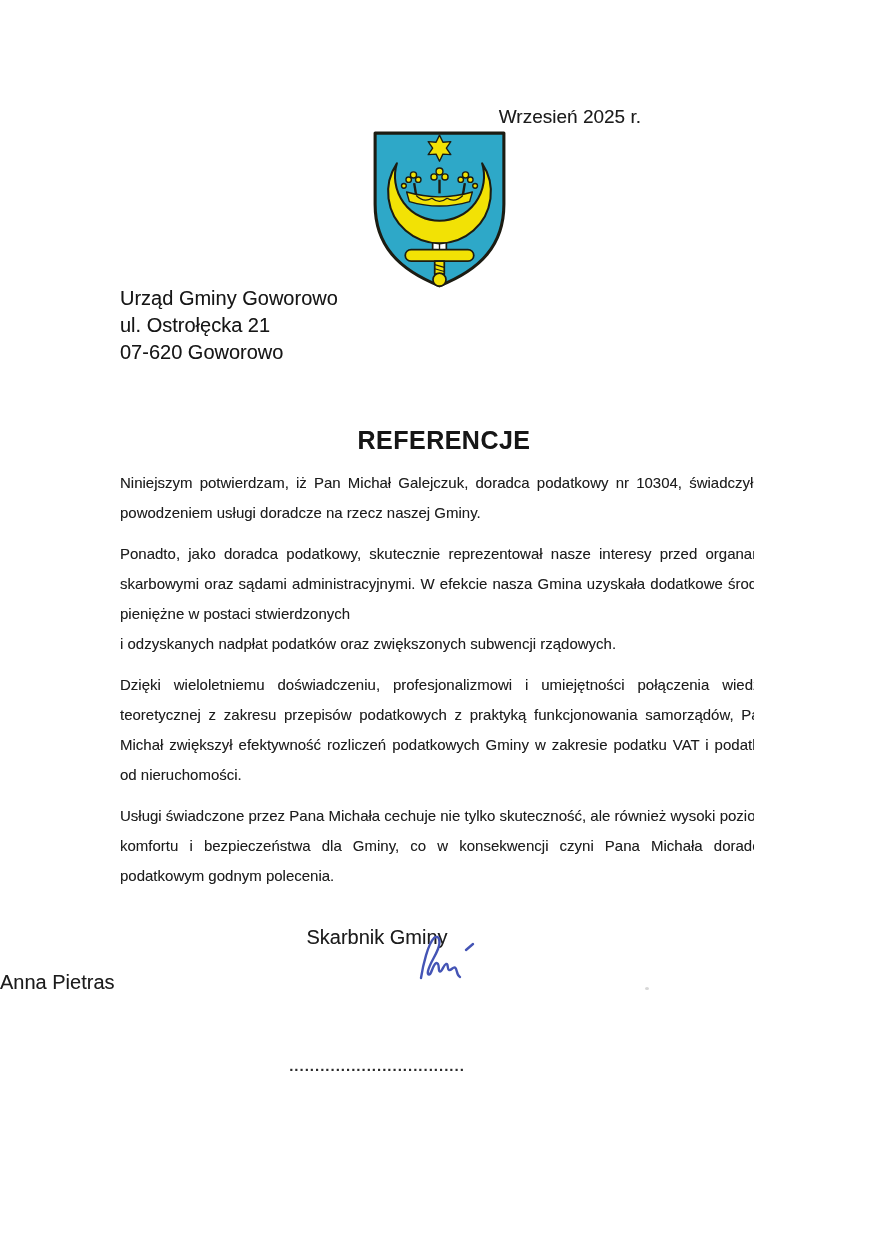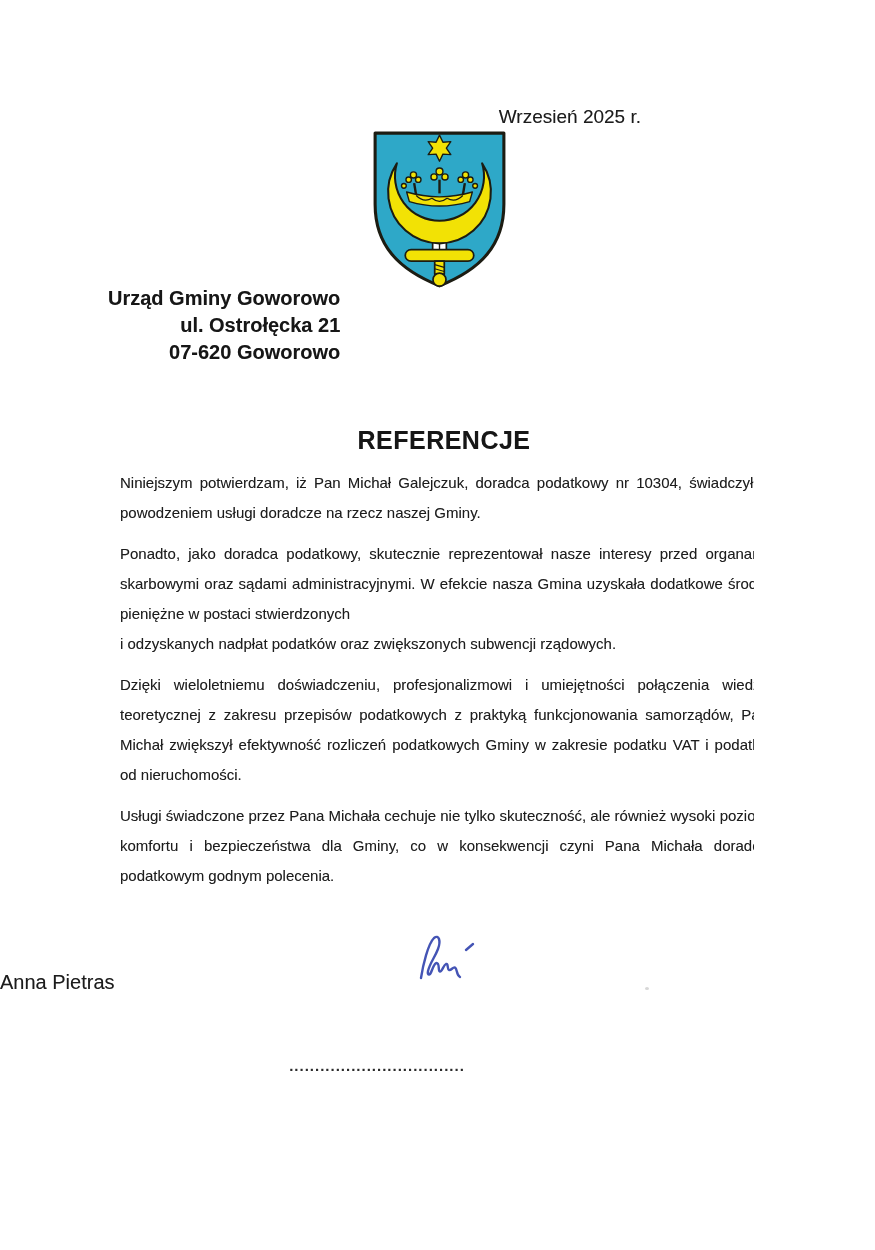--- a/index.html
+++ b/index.html
@@ -25,27 +25,26 @@
   .crest {
     position: absolute;
     left: 371px;
     top: 129px;
     width: 137px;
   }
   .crest svg { display: block; width: 100%; height: auto; }
 
   .sender {
     position: absolute;
-    left: 108px;
+    left: 120px;
     top: 285px;
     font-size: 20px;
-    font-weight: bold;
+    font-weight: normal;
     line-height: 27px;
     color: #161616;
-    text-align: right;
   }
 
   .title {
     position: absolute;
     left: 120px;
     top: 426px;
     width: 648px;
     margin: 0;
     text-align: center;
     font-size: 25px;
@@ -182,20 +181,21 @@
   <h1 class="title txt">REFERENCJE</h1>
 
   <div class="body">
     <p class="txt">Niniejszym potwierdzam, iż Pan Michał Galejczuk, doradca podatkowy nr 10304, świadczył z powodzeniem usługi doradcze na rzecz naszej Gminy.</p>
     <p class="txt preline">Ponadto, jako doradca podatkowy, skutecznie reprezentował nasze interesy przed organami skarbowymi oraz sądami administracyjnymi. W efekcie nasza Gmina uzyskała dodatkowe środki pieniężne w postaci stwierdzonych
 i odzyskanych nadpłat podatków oraz zwiększonych subwencji rządowych.</p>
     <p class="txt">Dzięki wieloletniemu doświadczeniu, profesjonalizmowi i umiejętności połączenia wiedzy teoretycznej z zakresu przepisów podatkowych z praktyką funkcjonowania samorządów, Pan Michał zwiększył efektywność rozliczeń podatkowych Gminy w zakresie podatku VAT i podatku od nieruchomości.</p>
     <p class="txt">Usługi świadczone przez Pana Michała cechuje nie tylko skuteczność, ale również wysoki poziom komfortu i bezpieczeństwa dla Gminy, co w konsekwencji czyni Pana Michała doradcą podatkowym godnym polecenia.</p>
   </div>
 
+  <div class="sig-role txt">Skarbnik Gminy</div>
 
   <svg class="ink" viewBox="0 0 68 56" xmlns="http://www.w3.org/2000/svg">
     <g fill="none" stroke-width="2.4" stroke-linecap="round" stroke-linejoin="round" stroke="#4454b5">
       <path d="M 8 47 C 10 34 15 13 21 7 C 26 3 28 10 25 18 C 22 26 17 32 15 40 C 14 45 17 45 19 39 C 21 34 23 30 25 33 C 26.5 35.5 25 40 27 40.5 C 29 41 30.5 34 33 33 C 35.5 32.2 34 38 36 39 C 38 40 40 35.5 42 36.5 C 44.5 38 43 44 47 46"></path>
       <path d="M 53 19 L 60 13"></path>
     </g>
   </svg>
 
   <div class="sig-name txt">Anna Pietras</div>
 

